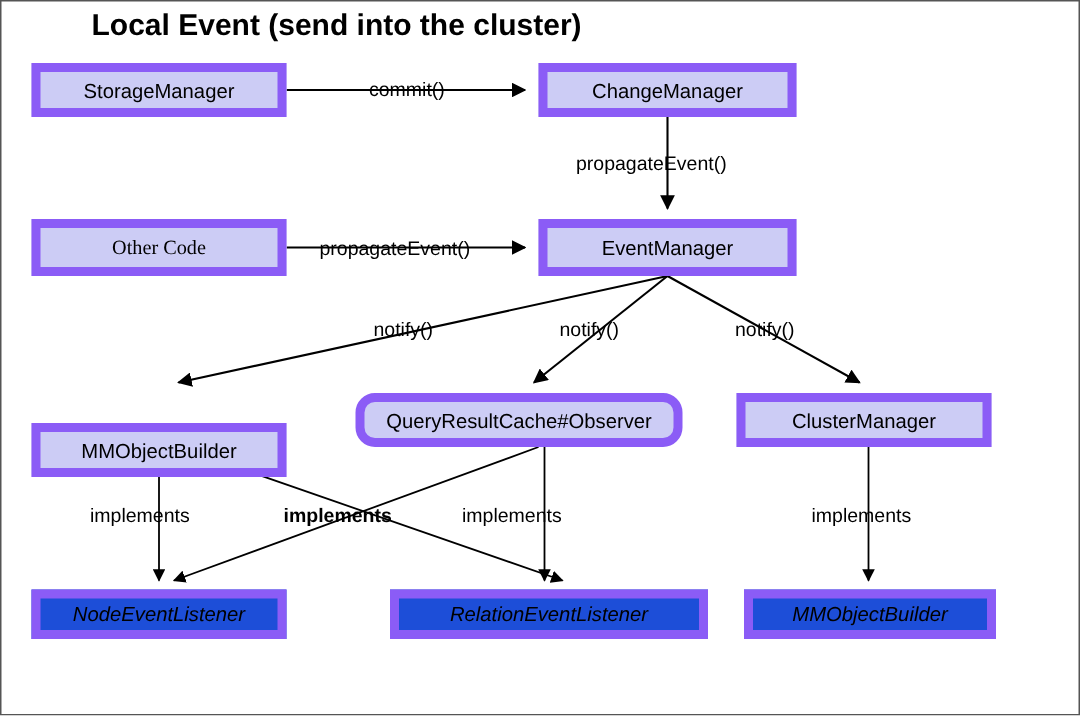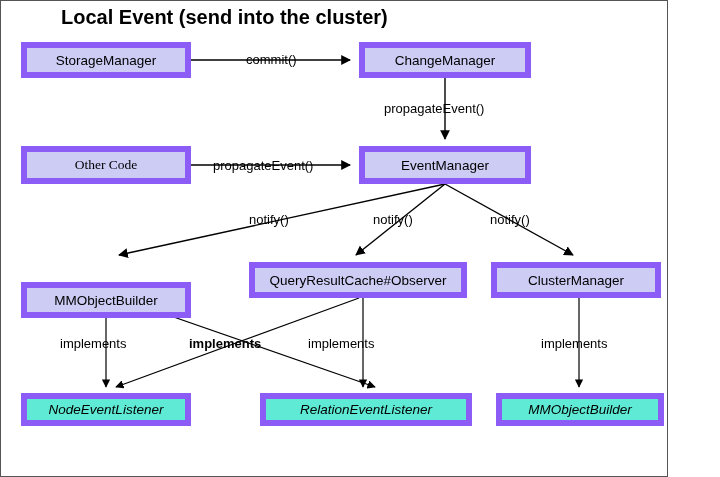--- a/index.html
+++ b/index.html
@@ -5,21 +5,21 @@
   html, body {
     margin: 0;
     padding: 0;
     background: #ffffff;
   }
   body {
     font-family: "Liberation Sans", sans-serif;
   }
   #canvas {
     position: relative;
-    width: 668px;
+    width: 720px;
     height: 477px;
     background: #ffffff;
     border: 1px solid #555555;
     box-sizing: border-box;
     overflow: hidden;
   }
   #diagram-svg {
     position: absolute;
     left: 0;
     top: 0;
@@ -46,21 +46,21 @@
     font-size: 13.5px;
     color: #000000;
     text-align: center;
     overflow: hidden;
     white-space: nowrap;
   }
   .node-class {
     background: #ccccf5;
   }
   .node-interface {
-    background: #5eead4;
+    background: #1d4ed8;
     font-style: italic;
   }
   .edge-label {
     position: absolute;
     font-size: 13px;
     color: #000000;
     white-space: nowrap;
     background: transparent;
   }
 </style>
@@ -136,21 +136,21 @@
   </div>
 
   <div class="node-box node-class" style="left:358px; top:145px; width:172px; height:38px;">
     <span>EventManager</span>
   </div>
 
   <div class="node-box node-class" style="left:20px; top:261px; width:170px; height:36px;margin-top:20px;">
     <span>MMObjectBuilder</span>
   </div>
 
-  <div class="node-box node-class" style="left:248px; top:261px; width:218px; height:36px;">
+  <div class="node-box node-class" style="left:236px; top:261px; width:218px; height:36px;border-radius:13px;">
     <span>QueryResultCache#Observer</span>
   </div>
 
   <div class="node-box node-class" style="left:490px; top:261px; width:170px; height:36px;">
     <span>ClusterManager</span>
   </div>
 
   <div class="node-box node-interface" style="left:20px; top:392px; width:170px; height:33px;">
     <span>NodeEventListener</span>
   </div>

